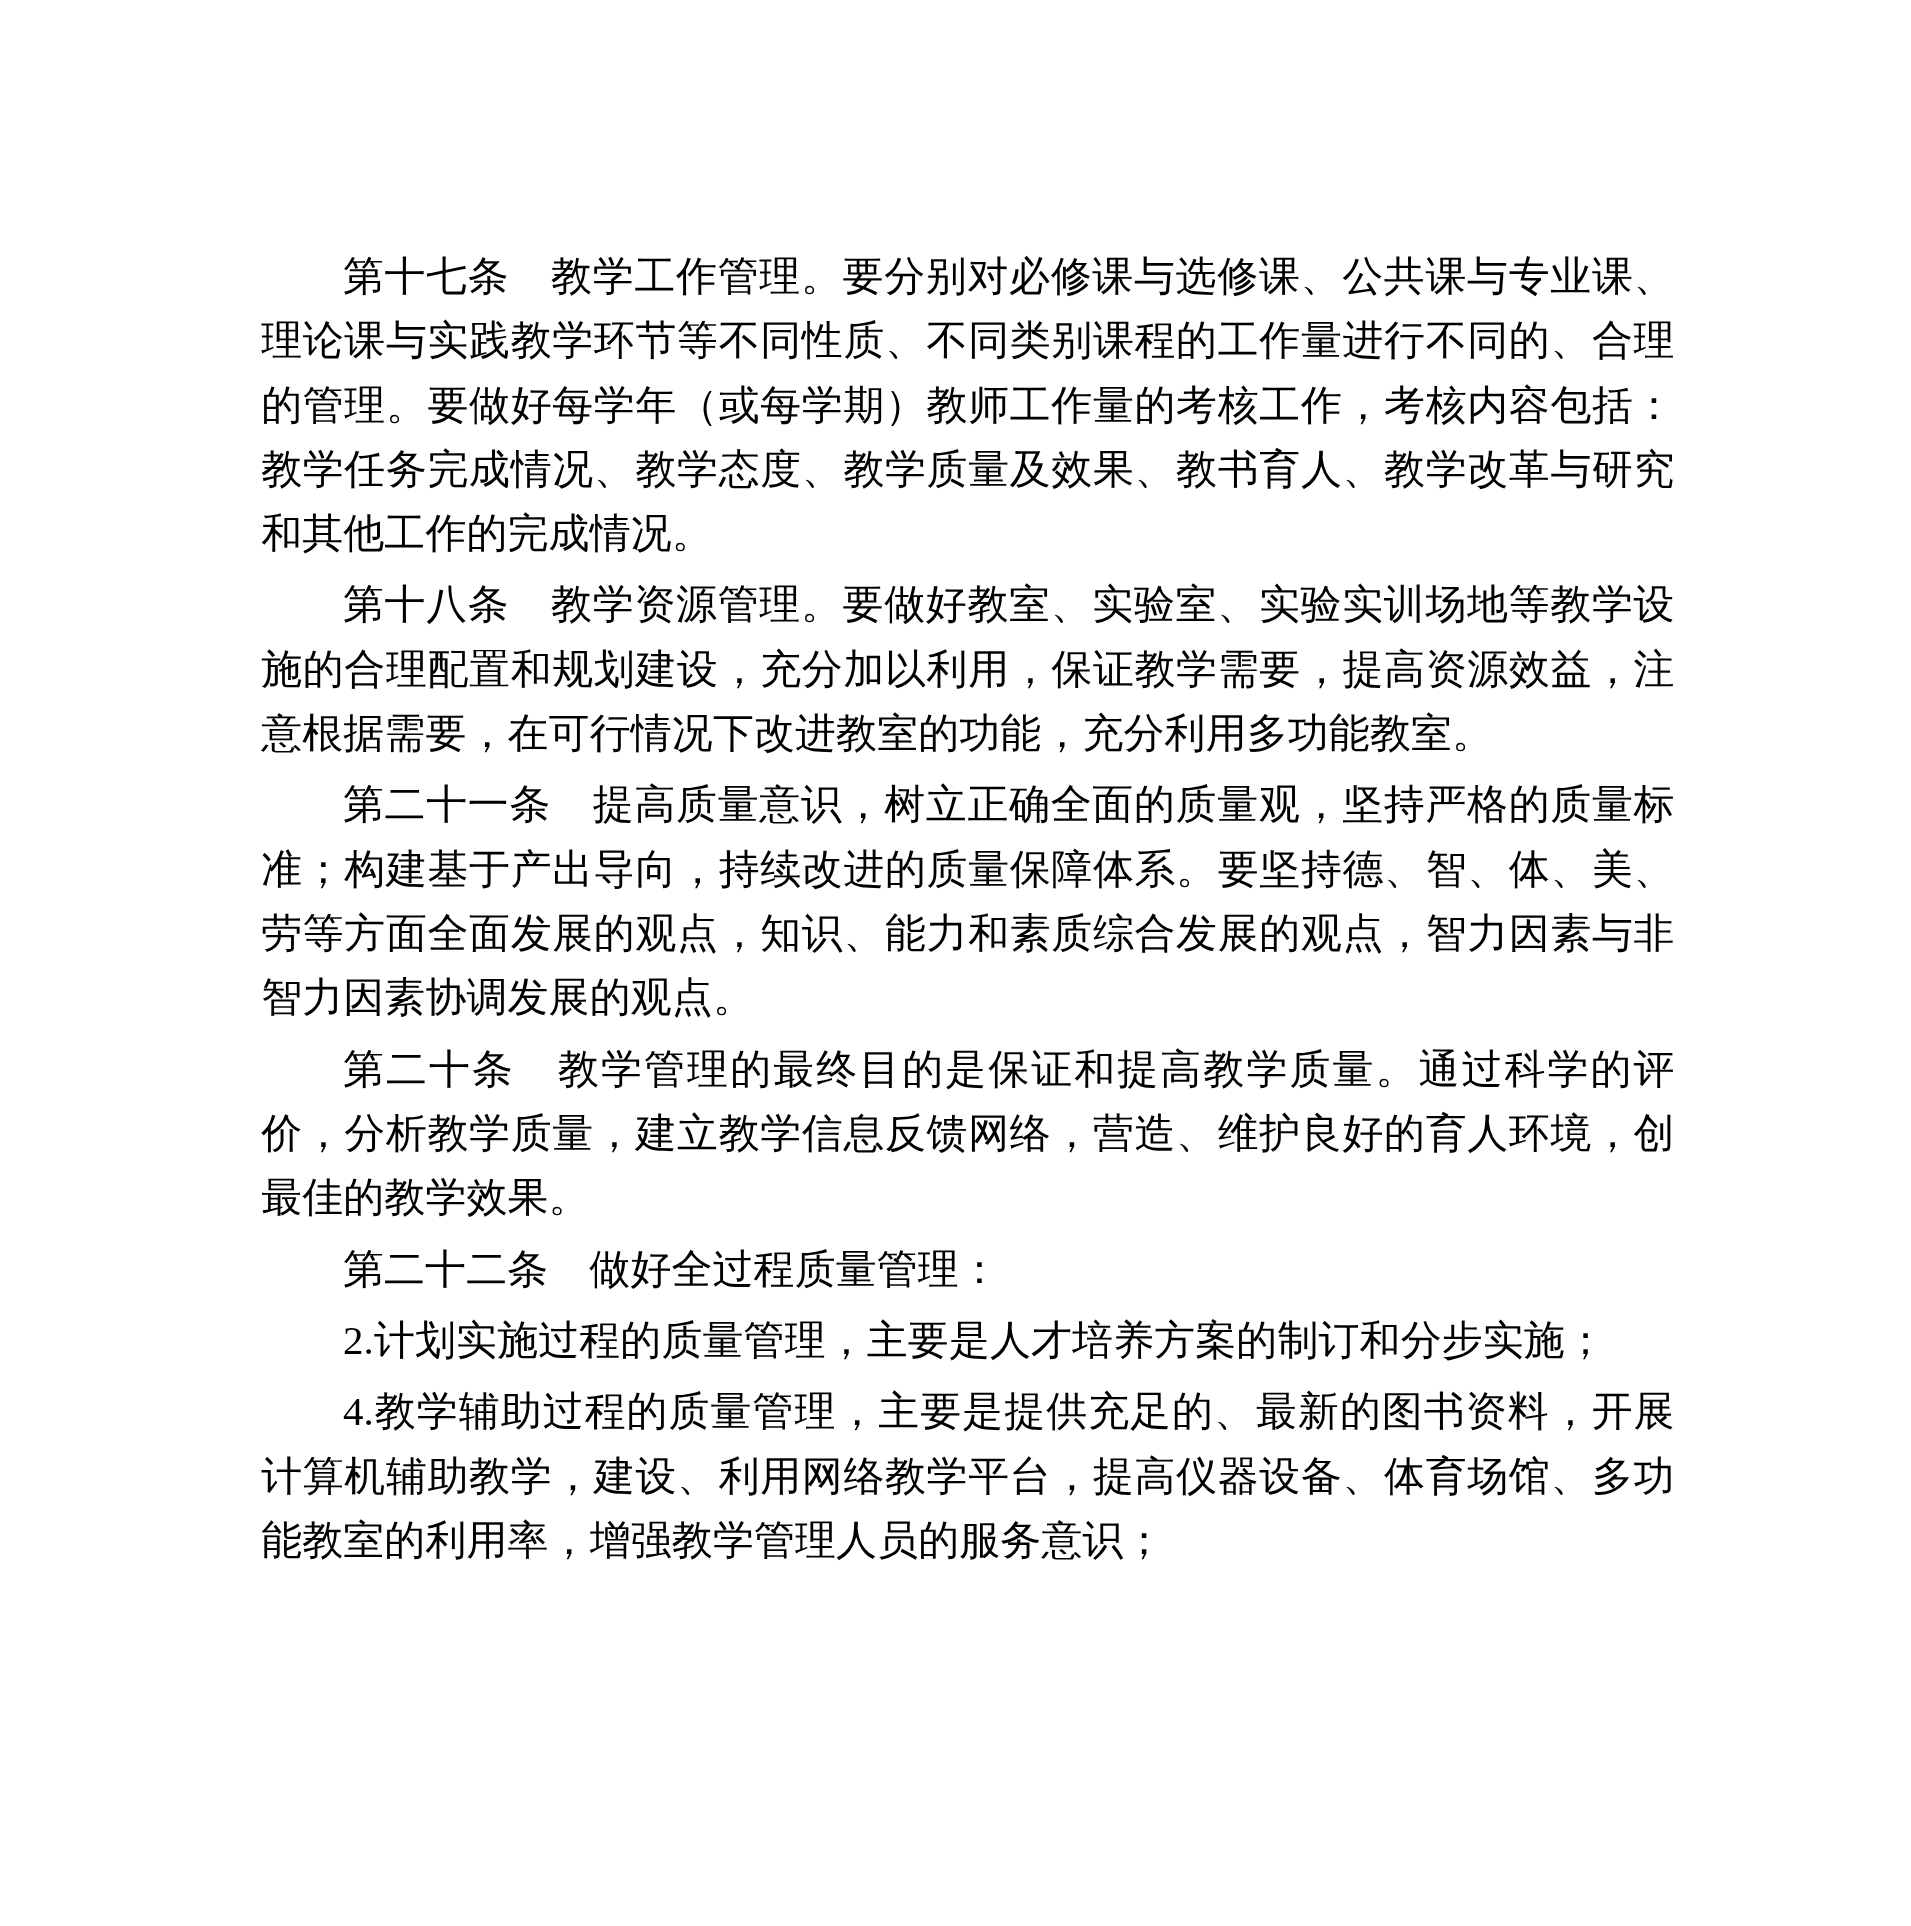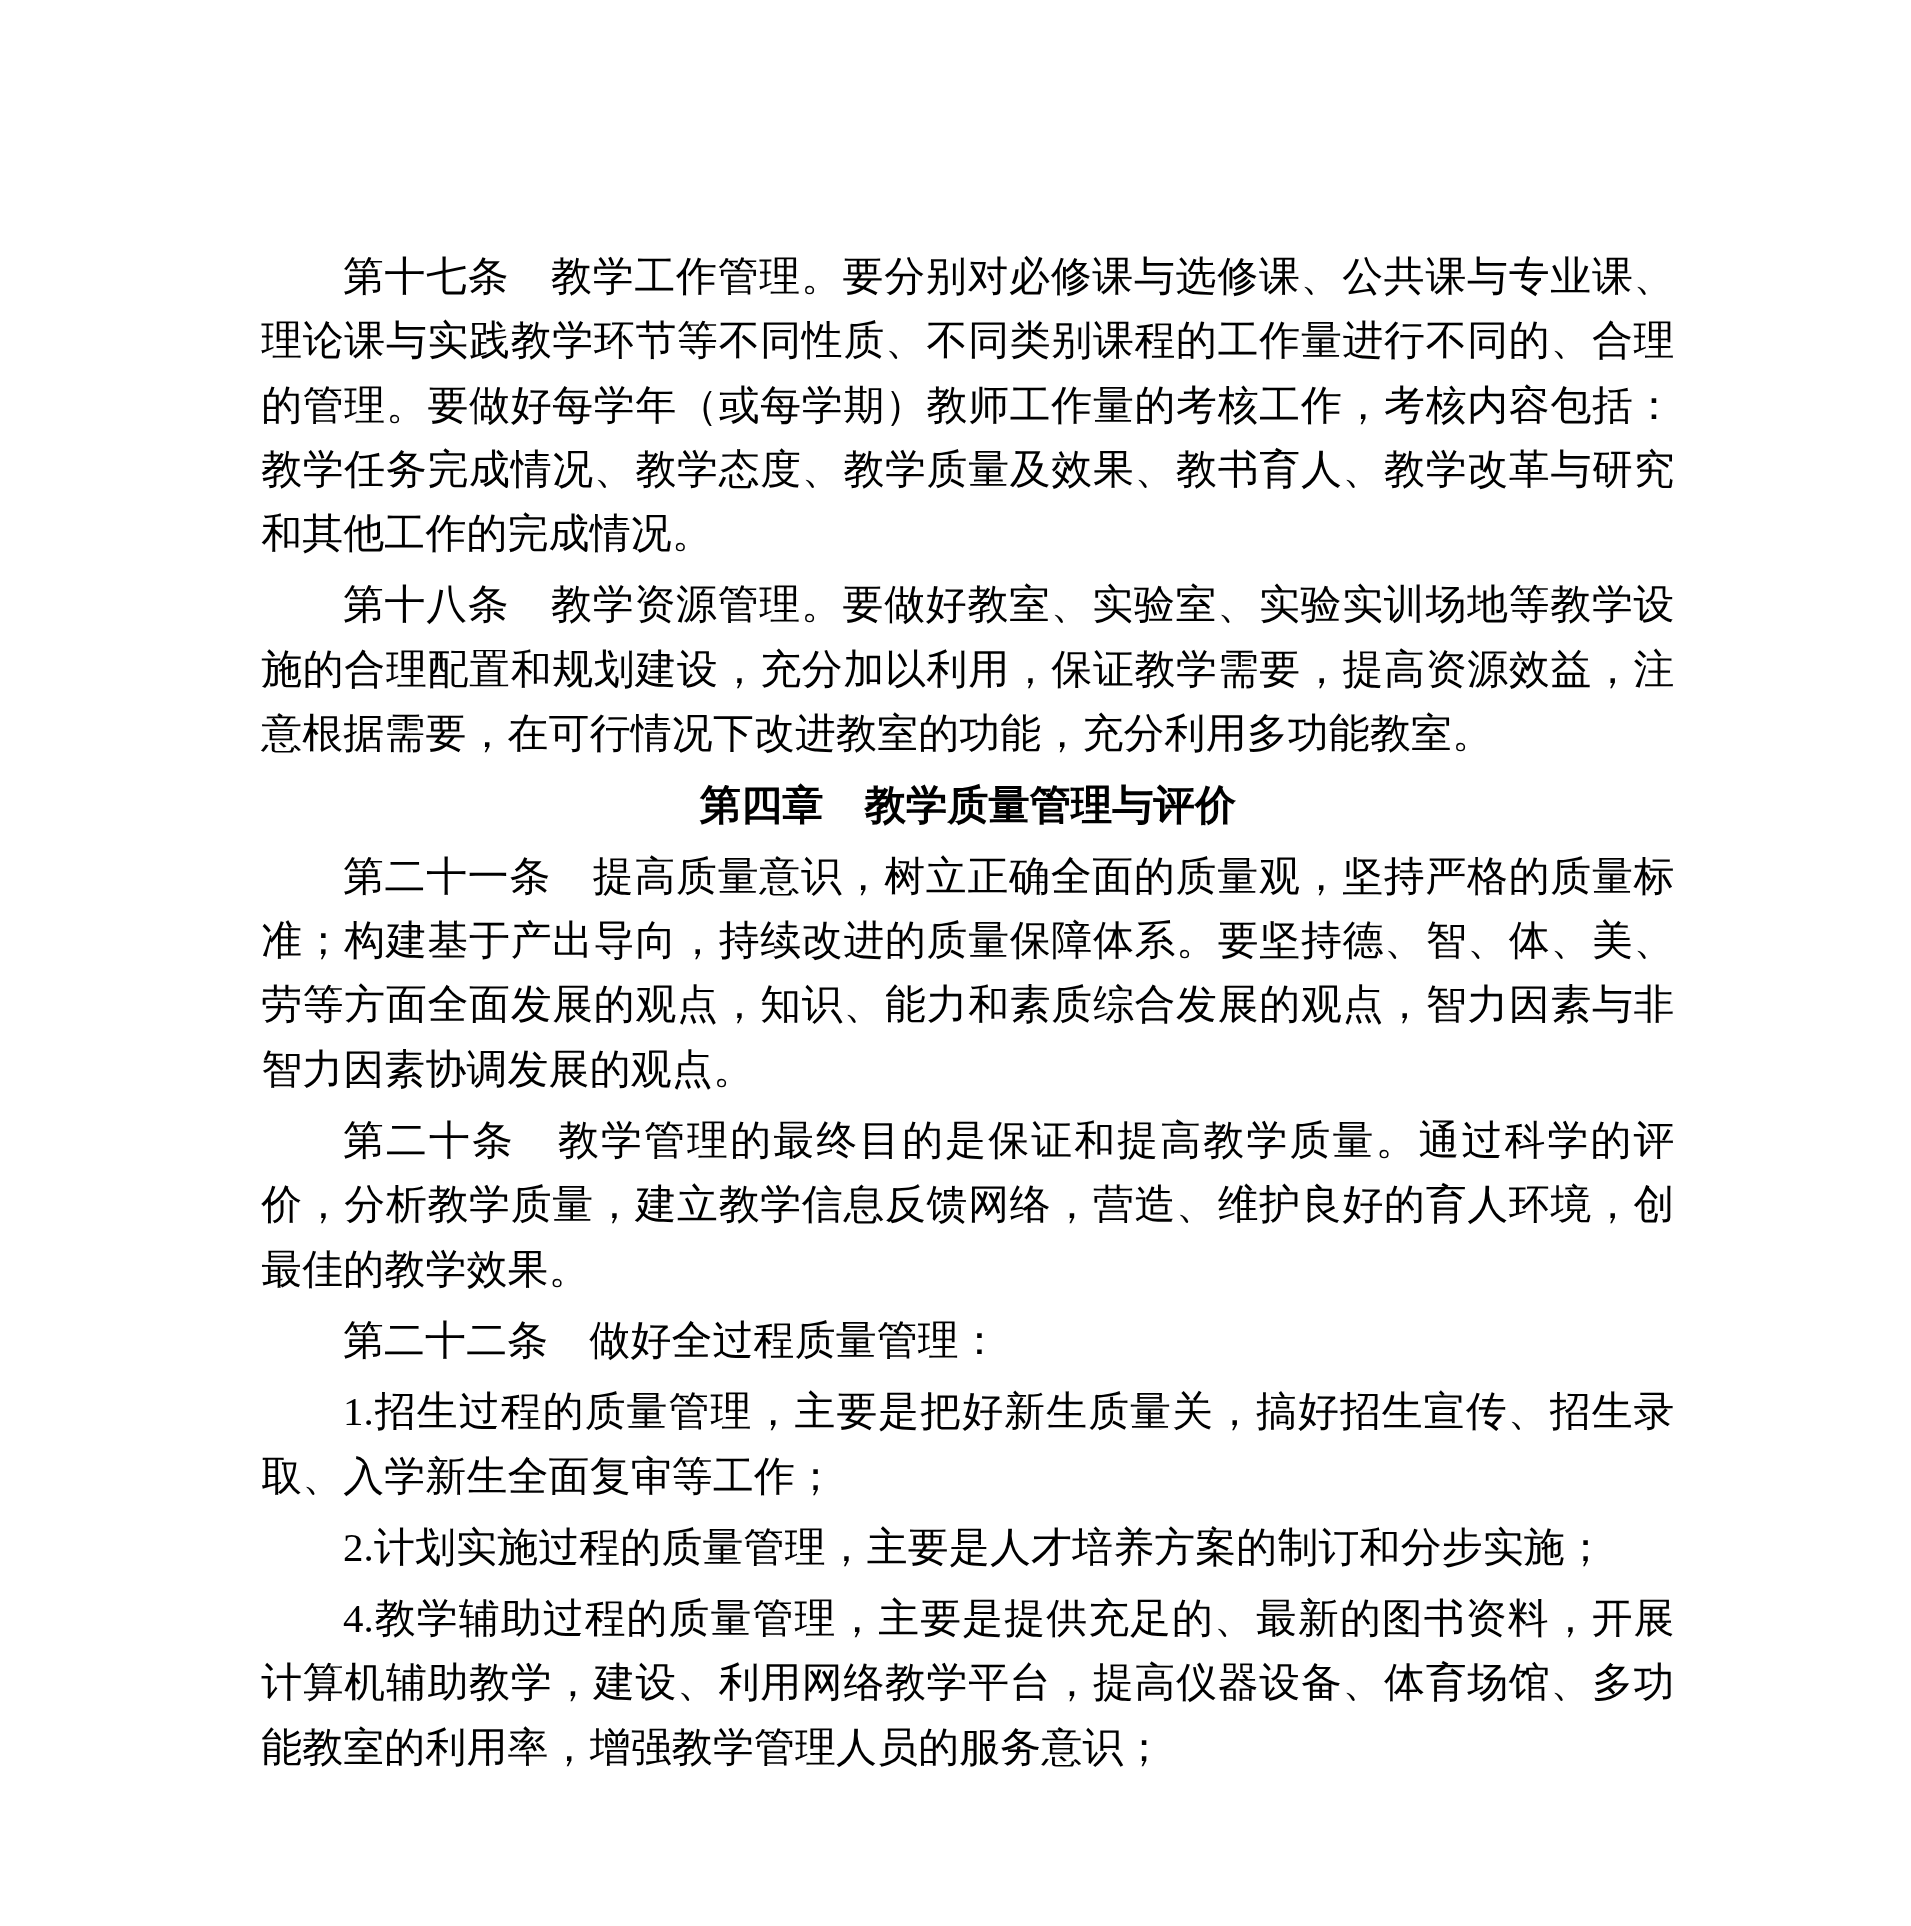--- a/index.html
+++ b/index.html
@@ -41,24 +41,22 @@
     text-indent: 0;
   }
 </style>
 </head>
 <body>
 
 <div class="page">
   <div class="content">
     <p class="para">第十七条　教学工作管理。要分别对必修课与选修课、公共课与专业课、理论课与实践教学环节等不同性质、不同类别课程的工作量进行不同的、合理的管理。要做好每学年（或每学期）教师工作量的考核工作，考核内容包括：教学任务完成情况、教学态度、教学质量及效果、教书育人、教学改革与研究和其他工作的完成情况。</p>
     <p class="para">第十八条　教学资源管理。要做好教室、实验室、实验实训场地等教学设施的合理配置和规划建设，充分加以利用，保证教学需要，提高资源效益，注意根据需要，在可行情况下改进教室的功能，充分利用多功能教室。</p>
-    <h2 class="chapter-heading">第四章　教学质量管理与评价</h2>
     <p class="para">第二十一条　提高质量意识，树立正确全面的质量观，坚持严格的质量标准；构建基于产出导向，持续改进的质量保障体系。要坚持德、智、体、美、劳等方面全面发展的观点，知识、能力和素质综合发展的观点，智力因素与非智力因素协调发展的观点。</p>
     <p class="para">第二十条　教学管理的最终目的是保证和提高教学质量。通过科学的评价，分析教学质量，建立教学信息反馈网络，营造、维护良好的育人环境，创最佳的教学效果。</p>
     <p class="para">第二十二条　做好全过程质量管理：</p>
-    <p class="para">1.招生过程的质量管理，主要是把好新生质量关，搞好招生宣传、招生录取、入学新生全面复审等工作；</p>
     <p class="para">2.计划实施过程的质量管理，主要是人才培养方案的制订和分步实施；</p>
     <p class="para">4.教学辅助过程的质量管理，主要是提供充足的、最新的图书资料，开展计算机辅助教学，建设、利用网络教学平台，提高仪器设备、体育场馆、多功能教室的利用率，增强教学管理人员的服务意识；</p>
 
   </div>
 
 </div>
 
 
 </body></html>

